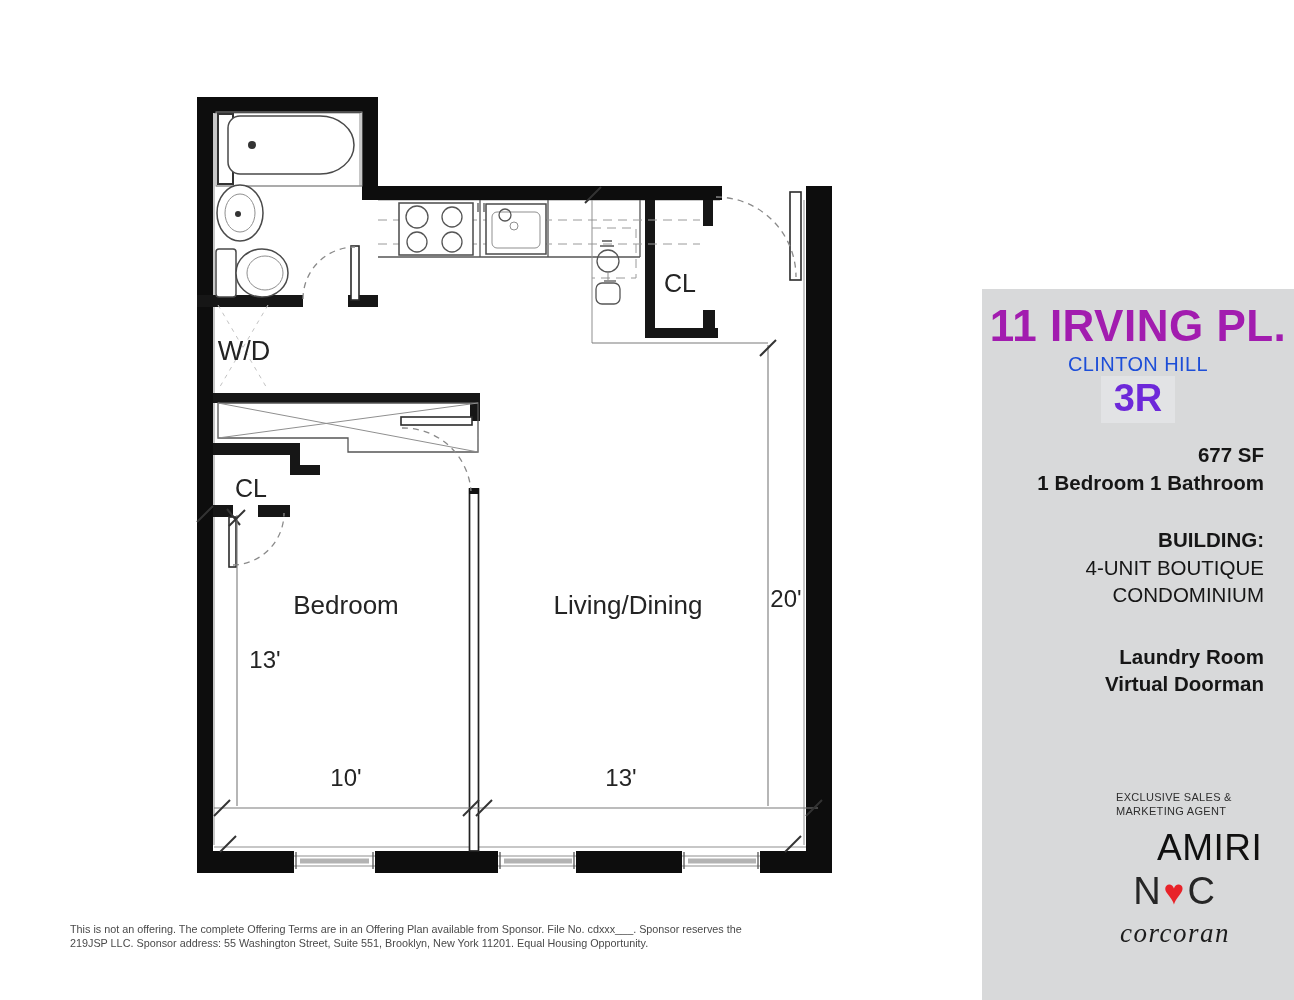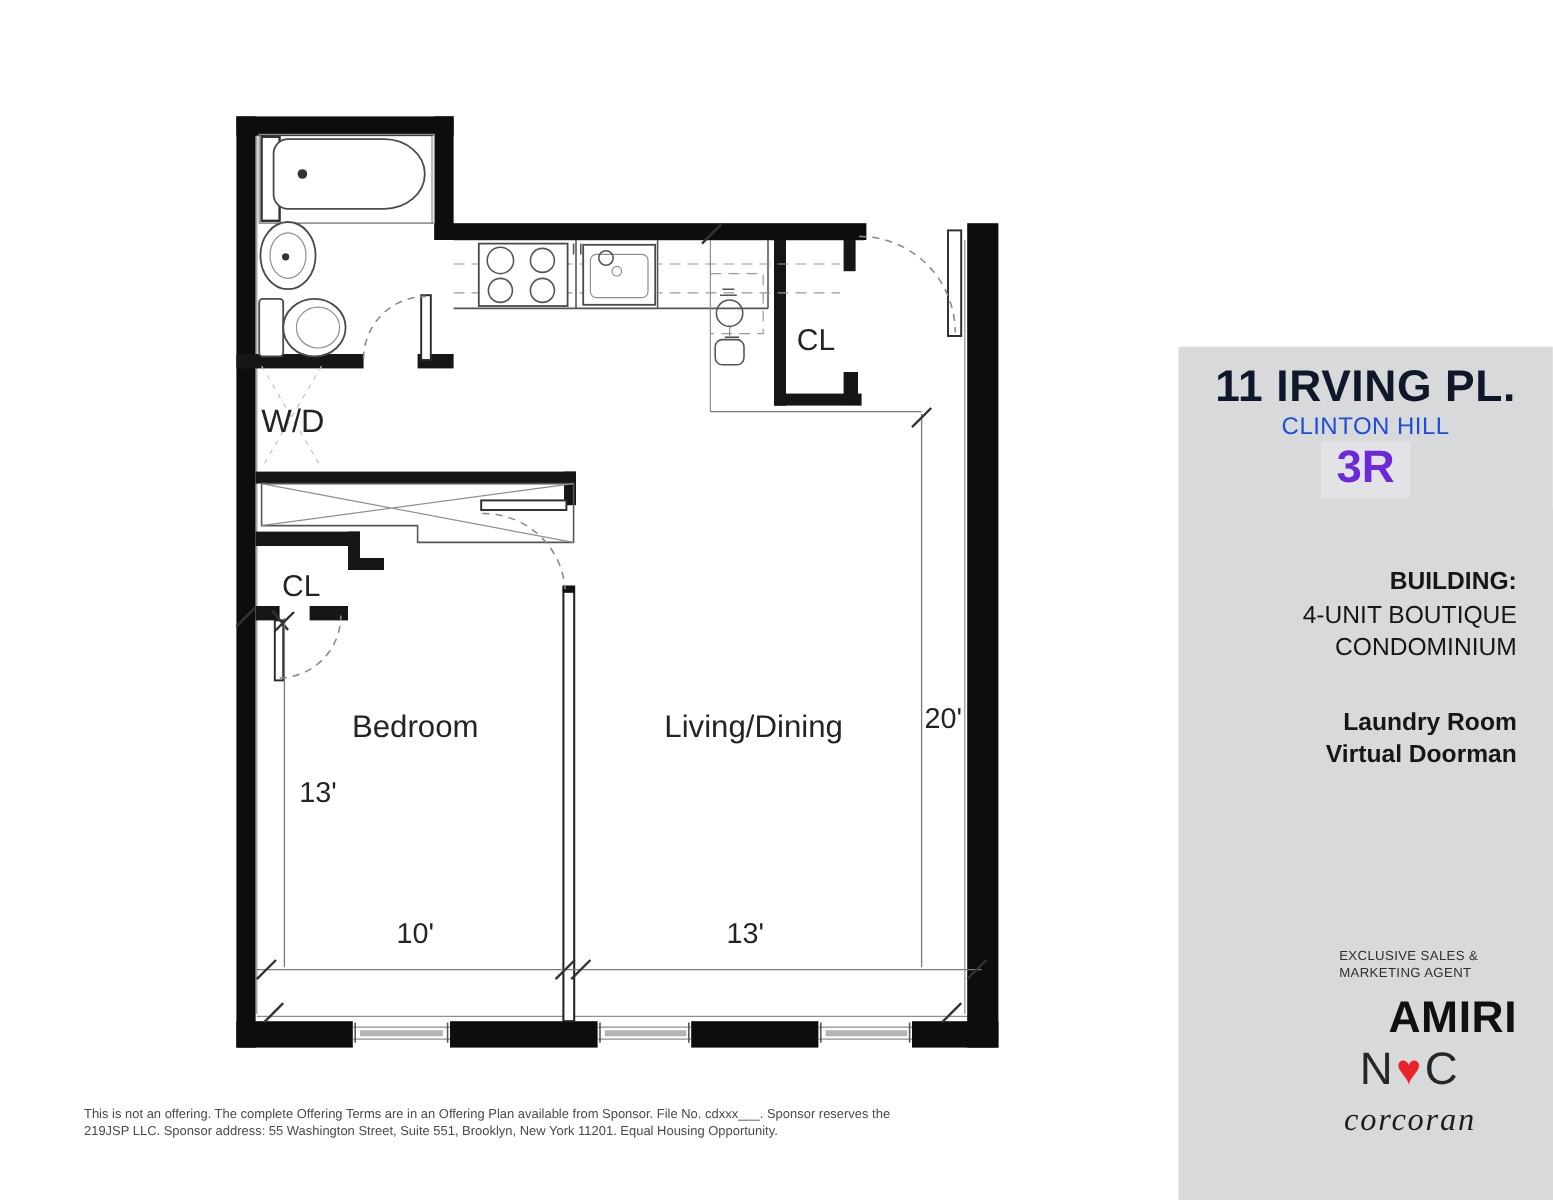--- a/index.html
+++ b/index.html
@@ -22,33 +22,33 @@
   .tick{stroke:#333333;stroke-width:2;fill:none;}
   .room-label{font-size:26px;fill:#242424;text-anchor:middle;}
   .small-label{font-size:25px;fill:#242424;text-anchor:middle;}
   .dim-label{font-size:24px;fill:#242424;text-anchor:middle;}
 
   .panel{
     position:absolute;left:982px;top:289px;width:312px;height:711px;
     background:var(--panel,#d8d9da);
   }
   .panel-head{text-align:center;padding-top:13px;}
-  .addr{font-size:37px;font-weight:bold;line-height:1.08;letter-spacing:.5px;color:#0f172a;}
+  .addr{font-size:44px;font-weight:bold;line-height:1.08;letter-spacing:.5px;color:#a21caf;}
   .hood{font-size:20px;font-weight:normal;letter-spacing:.4px;margin-top:3px;color:#1d4ed8;}
   .unit-box{
     display:inline-block;background:var(--unit_box,#e2e3e5);
     font-size:38px;font-weight:bold;padding:1px 13px 3px;color:#6d28d9;
   }
   .details{position:absolute;right:30px;top:152px;text-align:right;font-size:20.5px;line-height:27.5px;color:#161616;}
   .details .b{font-weight:bold;}
   .details .gap1{margin-top:30px;}
   .details .gap2{margin-top:34px;}
   .logo{position:absolute;right:58px;top:502px;width:122px;text-align:center;}
   .agent-label{font-size:11px;line-height:13.5px;letter-spacing:.3px;color:#2e2e2e;text-align:left;padding-left:2px;}
-  .brand{font-size:37px;font-weight:bold;letter-spacing:.5px;color:#101010;margin-top:9px;margin-left:43px;}
+  .brand{font-size:37px;font-weight:normal;letter-spacing:.5px;color:#101010;margin-top:9px;margin-left:43px;}
   .nyc{font-size:38px;color:#262626;margin-top:1px;display:flex;align-items:center;justify-content:center;gap:1px;letter-spacing:2px;}
   .nyc .heart{color:var(--heart,#e82329);font-size:35px;line-height:1;}
   .corcoran{font-family:"Liberation Serif",serif;font-style:italic;font-size:27px;letter-spacing:1.5px;color:#1c1c1c;margin-top:5px;}
 
   .disclaimer{position:absolute;left:58px;top:923px;font-size:10.8px;line-height:13.8px;color:#4a4a4a;}
   .disclaimer div{white-space:nowrap;margin-left:12px;}
 </style>
 </head>
 <body>
 
@@ -222,20 +222,22 @@
 </svg>
 
 <aside class="panel">
   <div class="panel-head">
     <div class="addr">11 IRVING PL.</div>
     <div class="hood">CLINTON HILL</div>
     <div class="unit-box">3R</div>
   </div>
 
   <div class="details">
+    <div class="b">677 SF</div>
+    <div class="b">1 Bedroom 1 Bathroom</div>
     <div class="b gap1">BUILDING:</div>
     <div>4-UNIT BOUTIQUE</div>
     <div>CONDOMINIUM</div>
     <div class="b gap2">Laundry Room</div>
     <div class="b">Virtual Doorman</div>
   </div>
 
   <div class="logo">
     <div class="agent-label">
       <div>EXCLUSIVE SALES &amp;</div>

